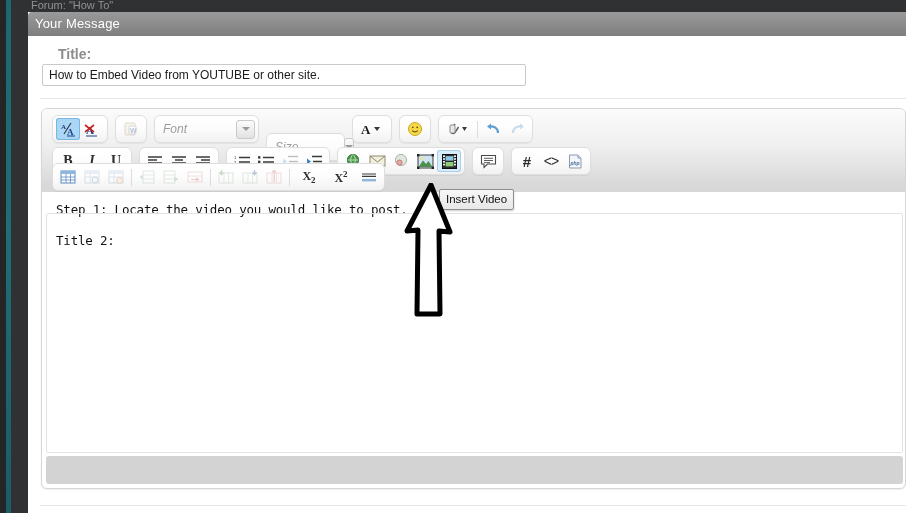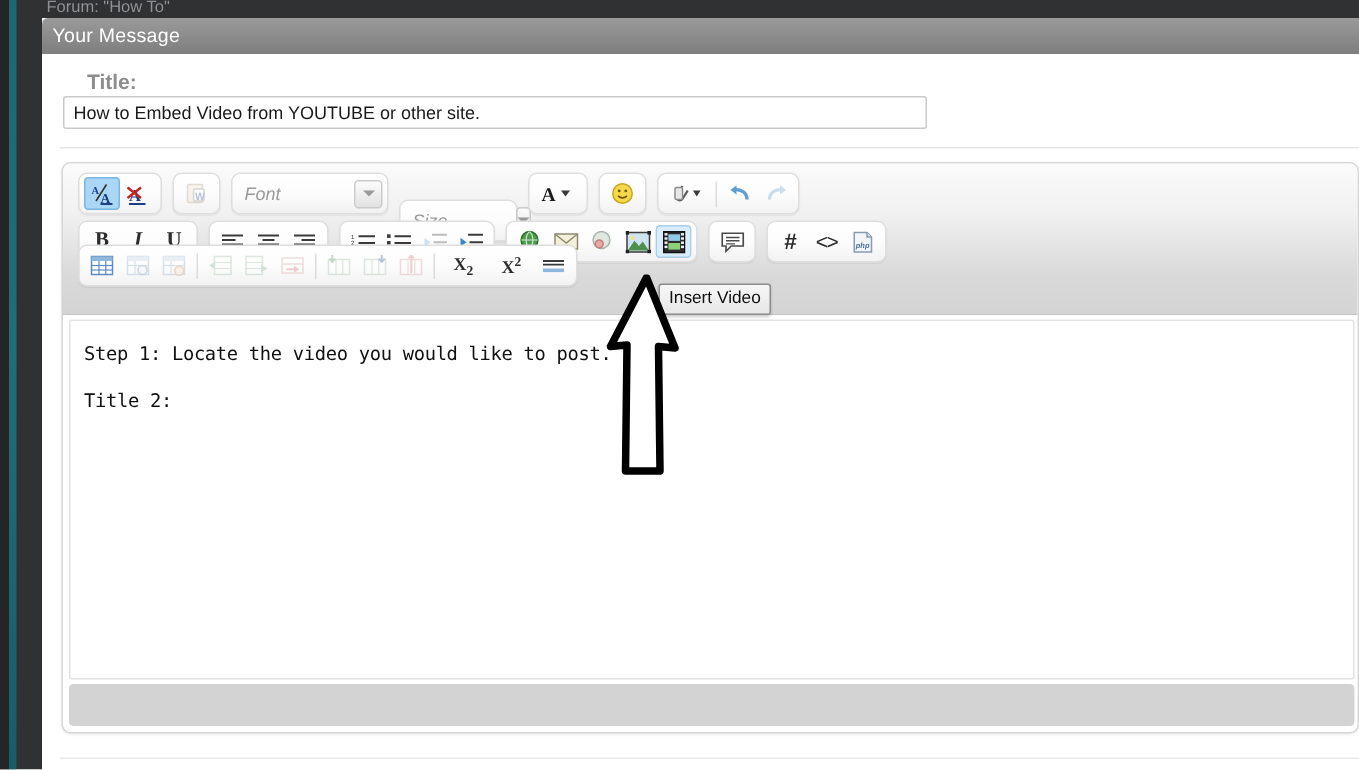--- a/index.html
+++ b/index.html
@@ -24,21 +24,21 @@
   .msg-header{position:absolute;left:28px;top:12px;width:878px;height:24px;
      background:linear-gradient(to bottom,#9a9a9a 0%,#8c8c8c 50%,#7e7e7e 100%);
      border-top-left-radius:4px;}
   .msg-header-title{position:absolute;left:35px;top:15px;color:#ffffff;
      font-size:13px;line-height:18px;letter-spacing:.2px;}
 
   
   .panel{position:absolute;left:28px;top:36px;width:878px;height:477px;background:#ffffff;}
 
   .title-label{position:absolute;left:58px;top:46px;color:#8d8d8d;font-size:14px;font-weight:bold;}
-  .title-input{position:absolute;left:42px;top:64px;width:576px;height:22px;
+  .title-input{position:absolute;left:42px;top:64px;width:484px;height:22px;
      border:1px solid #c9c9c9;border-radius:2px;background:#fff;
      font-family:"Liberation Sans",sans-serif;font-size:12px;color:#1a1a1a;
      padding:0 6px;box-sizing:border-box;outline:none;}
   .hr-line{position:absolute;left:40px;top:98px;width:866px;height:1px;background:#e6e6e6;}
 
   
   .editor{position:absolute;left:41px;top:108px;width:865px;height:381px;
      background:#fff;border:1px solid #d6d6d6;border-radius:6px;box-sizing:border-box;
      box-shadow:0 1px 2px rgba(0,0,0,.07);overflow:hidden;}
   .toolbar{position:absolute;left:0;top:0;width:100%;height:100px;
@@ -72,21 +72,21 @@
   .ddl-arrow i{width:0;height:0;border-left:4px solid transparent;border-right:4px solid transparent;
      border-top:4px solid #9a9a9a;display:block;}
   .ddl.font{width:92px;justify-content:space-between;}
   .ddl.size{width:66px;justify-content:space-between;margin-top:36px;}
 
   
   .gA{font-weight:bold;}
   .gsub,.gsup{font-weight:bold;font-size:12px;}
 
   
-  .ebody{position:absolute;left:0;top:109px;width:100%;height:245px;background:#ffffff;
+  .ebody{position:absolute;left:0;top:83px;width:100%;height:245px;background:#ffffff;
      padding:10px 14px;box-sizing:border-box;}
   .ebody p{margin:0 0 15px 0;font-family:"DejaVu Sans Mono","Liberation Mono",monospace;
      font-size:12.5px;color:#111;line-height:16px;letter-spacing:-.2px;}
   .efooter{position:absolute;left:4px;bottom:4px;width:857px;height:28px;
      background:#d3d3d3;border-radius:3px;}
   .ebody-frame{position:absolute;left:4px;top:104px;width:857px;height:240px;
      border:1px solid #e3e3e3;border-radius:2px;box-sizing:border-box;pointer-events:none;}
 
   
   .tooltip{position:absolute;left:439px;top:189px;height:19px;line-height:19px;

